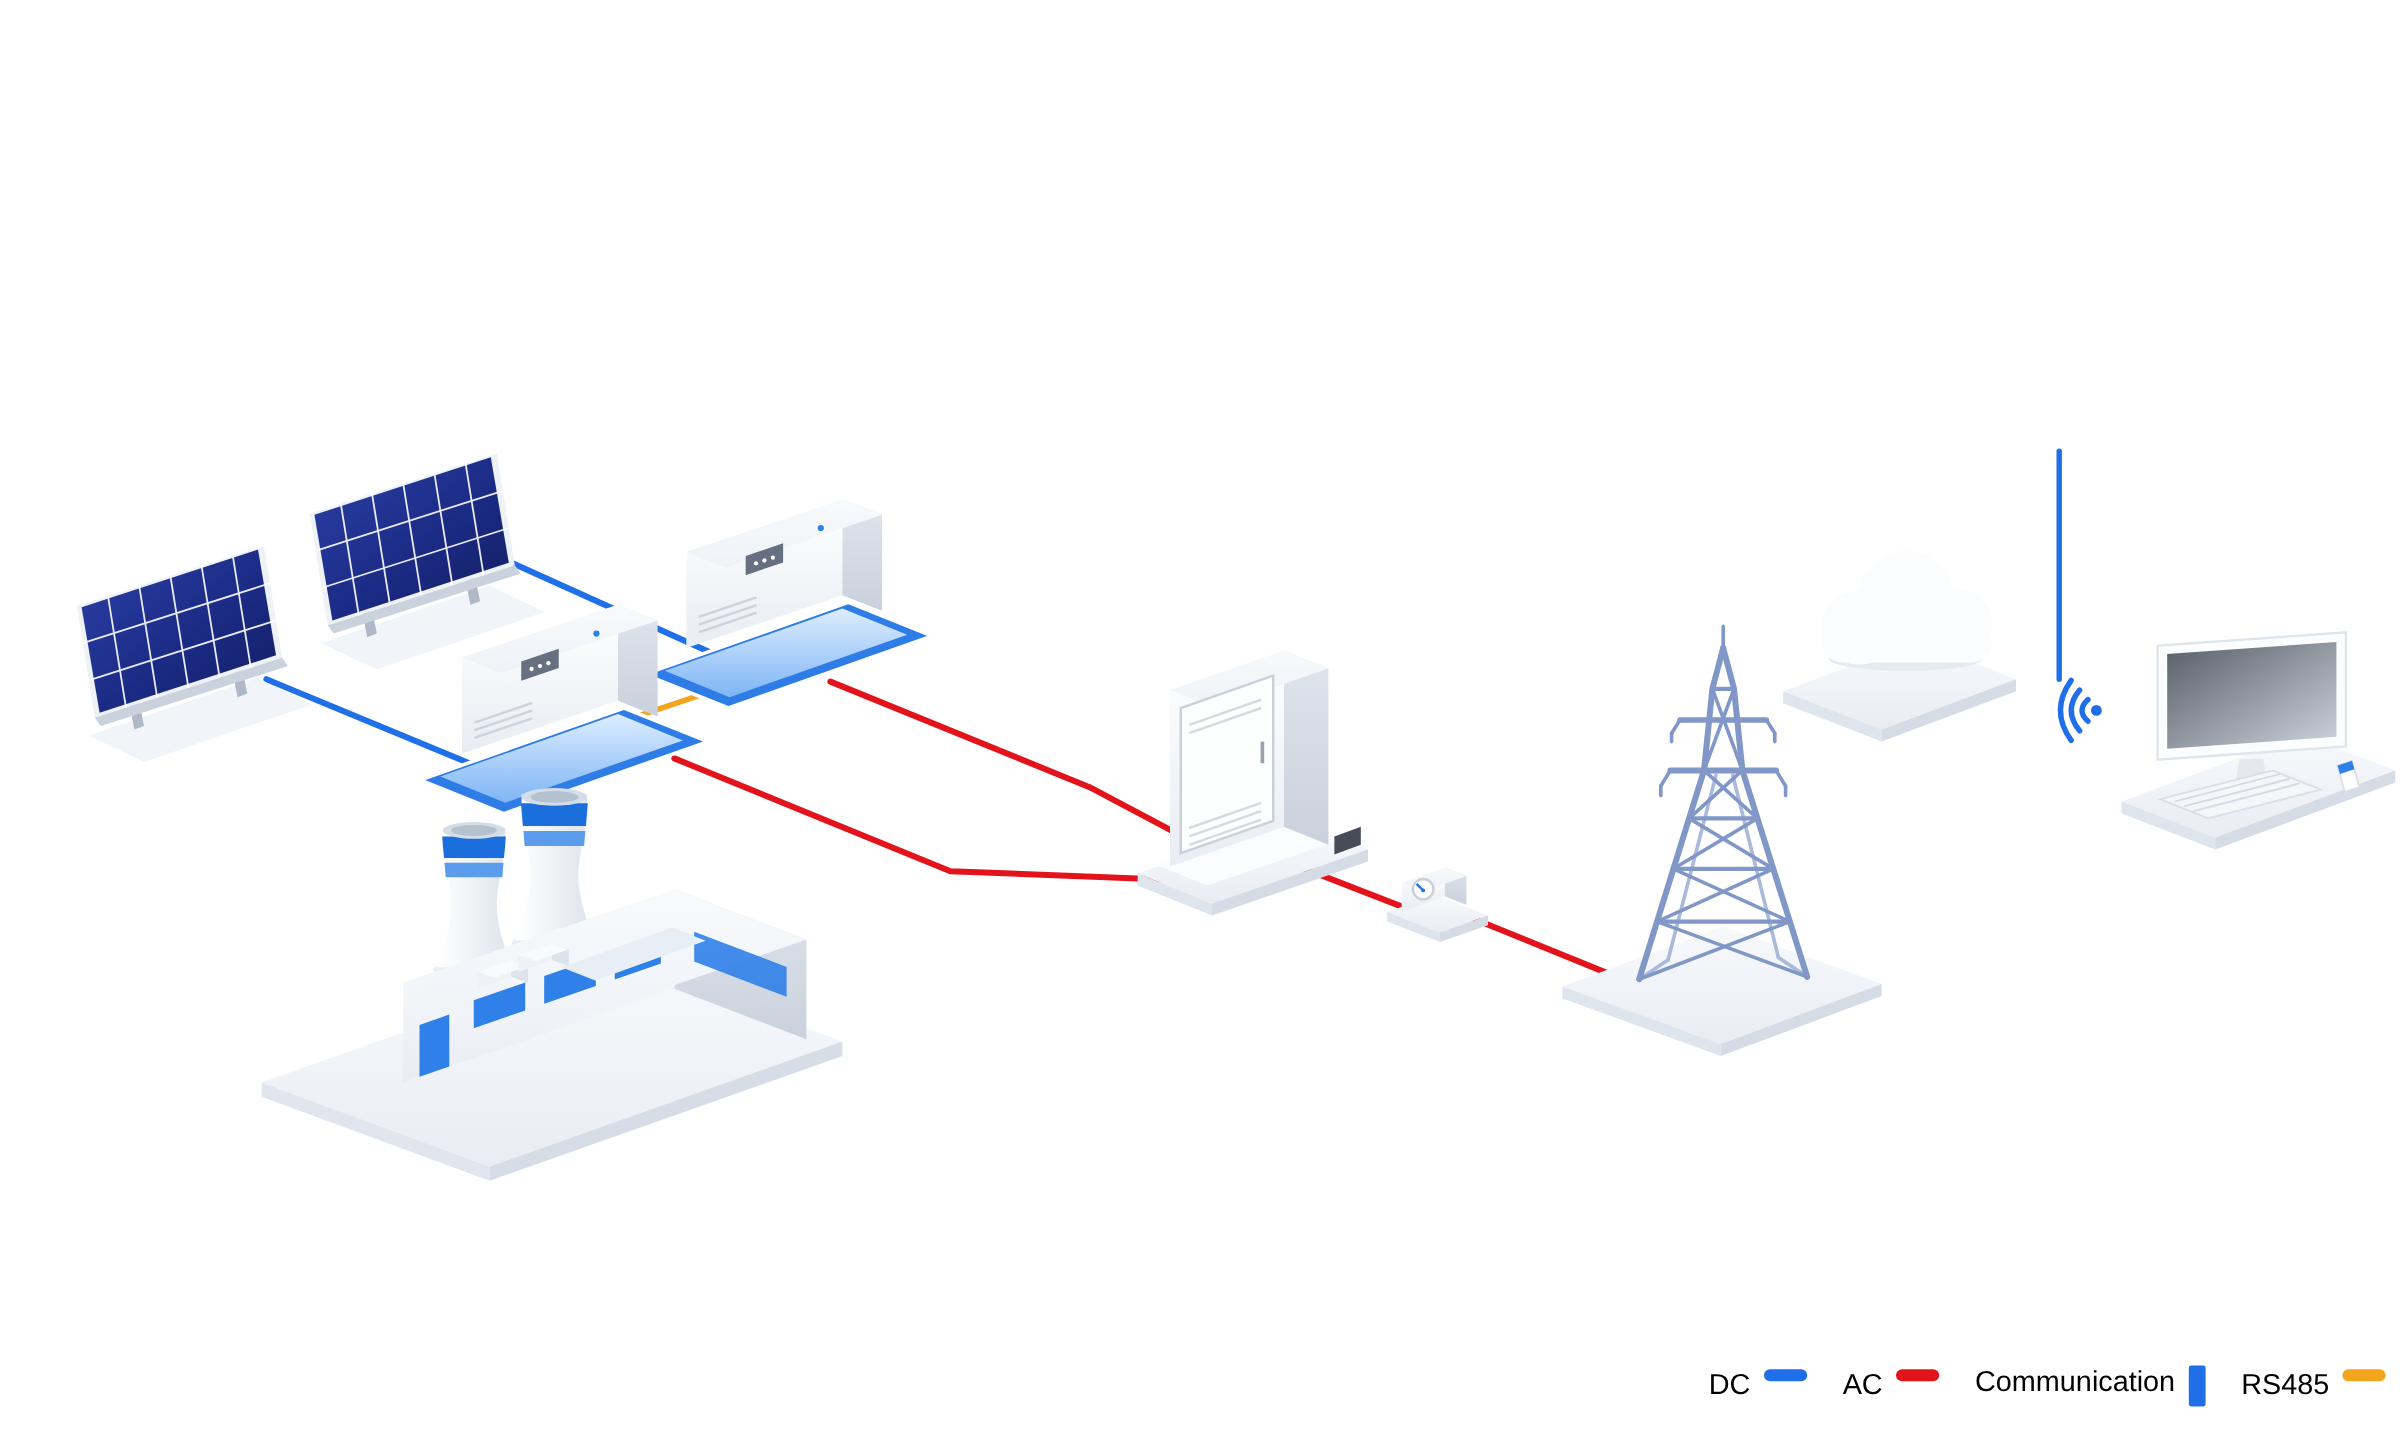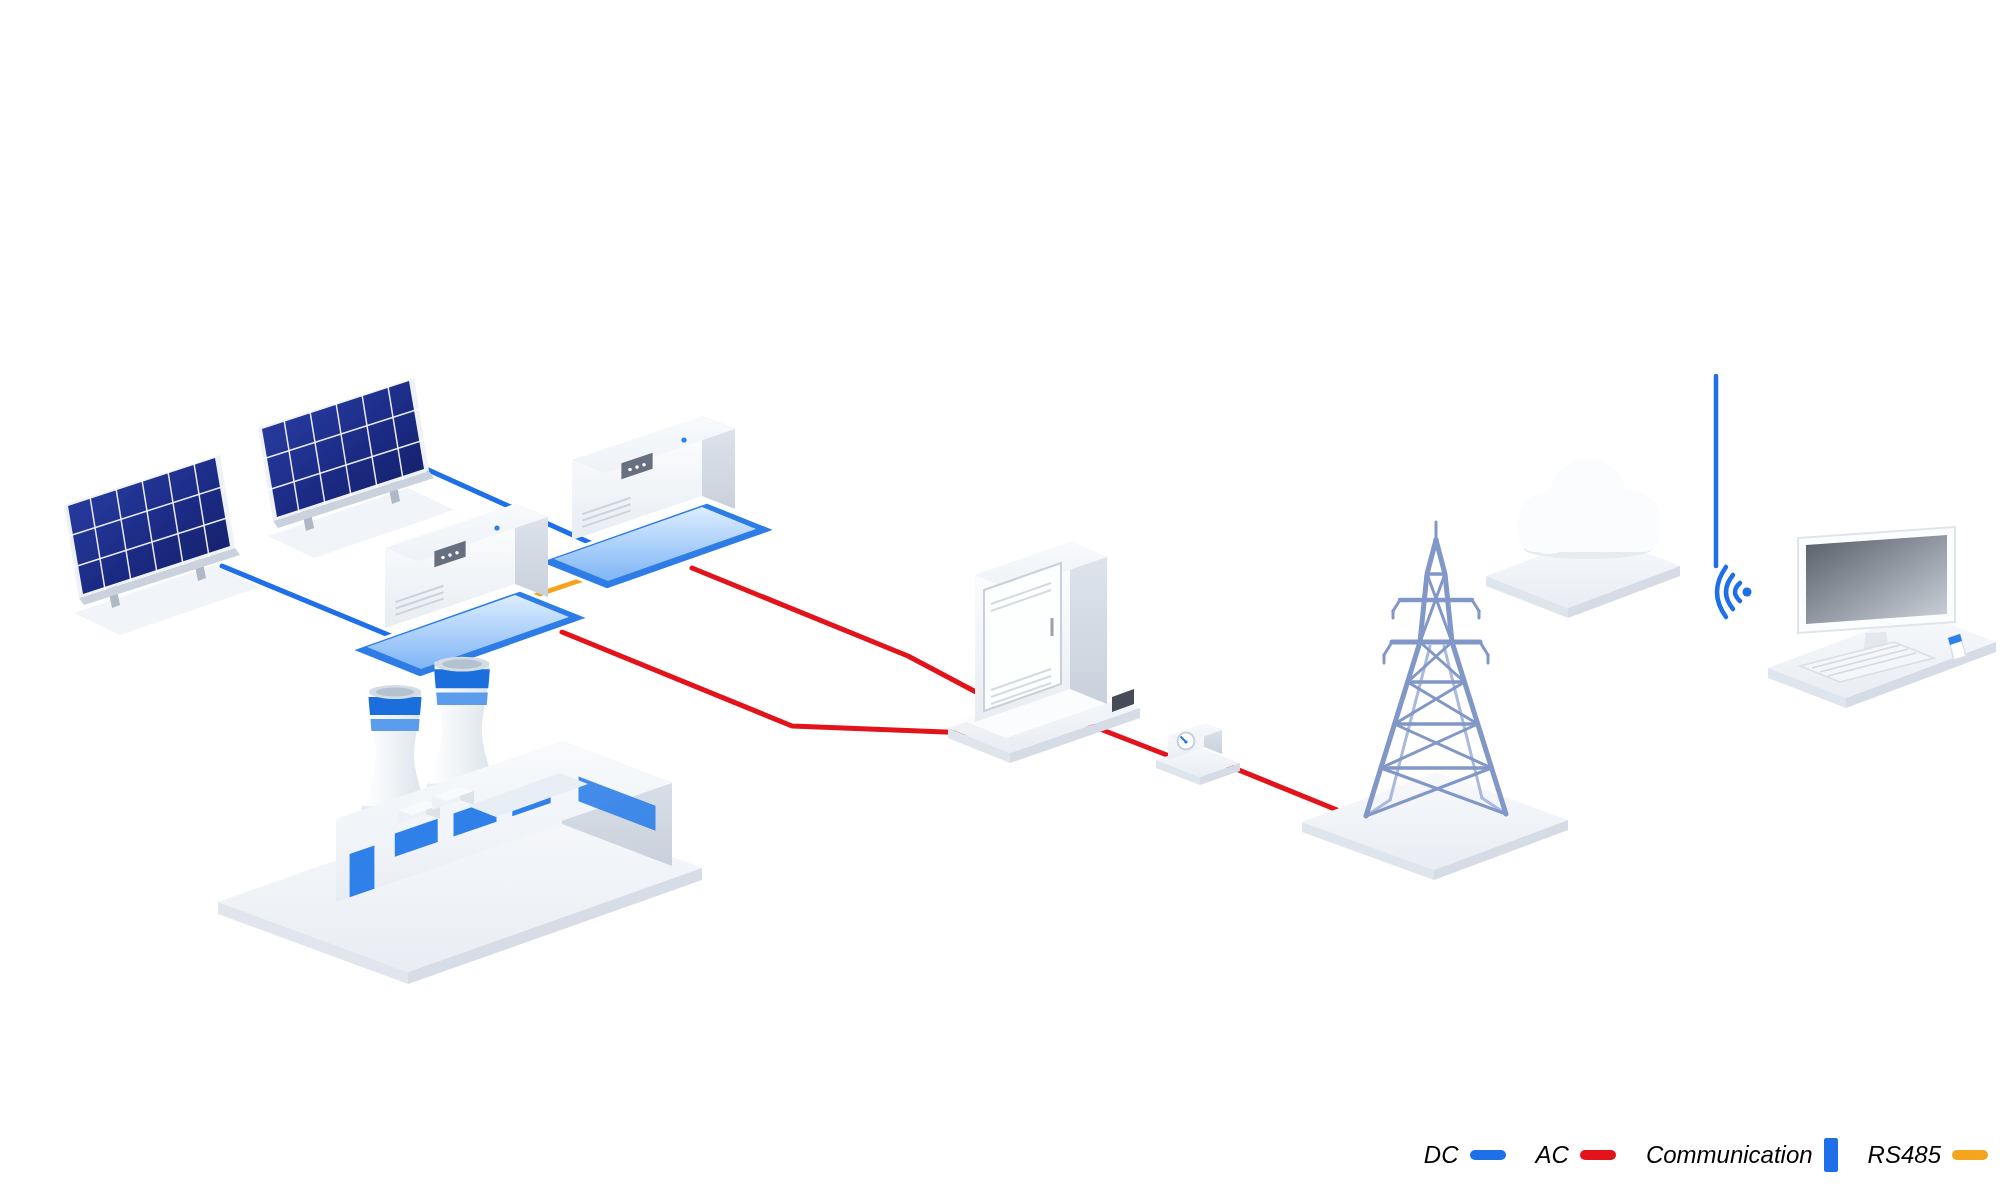--- a/index.html
+++ b/index.html
@@ -1,21 +1,21 @@
 <!DOCTYPE html>
 <html><head>
 <meta charset="utf-8">
 <style>
   html,body{margin:0;padding:0;background:#ffffff;}
   .stage{position:relative;width:2000px;height:1200px;background:#ffffff;overflow:hidden;
          font-family:"Liberation Sans", sans-serif;}
   .stage svg{position:absolute;left:0;top:0;}
   .legend{position:absolute;right:12px;bottom:28px;display:flex;align-items:center;gap:30px;
           font-size:24px;color:#000;}
-  .legend-item{display:flex;align-items:center;gap:11px;font-style:italic;}
+  .legend-item{display:flex;align-items:flex-start;gap:11px;}
   .swatch-dash{display:inline-block;width:36px;height:10px;border-radius:5px;background:#888;}
   .swatch-bar{display:inline-block;width:14px;height:34px;border-radius:2px;background:#888;}
 </style>
 </head>
 <body style="--dc: #1e6fe8; --ac: #e3131b; --comm: #1e6fe8; --rs485: #f2a51d; --accent: #2f80e8;">
 
 <div class="stage">
 
 <svg width="2000" height="1200" viewBox="0 0 2000 1200">
   <defs>

